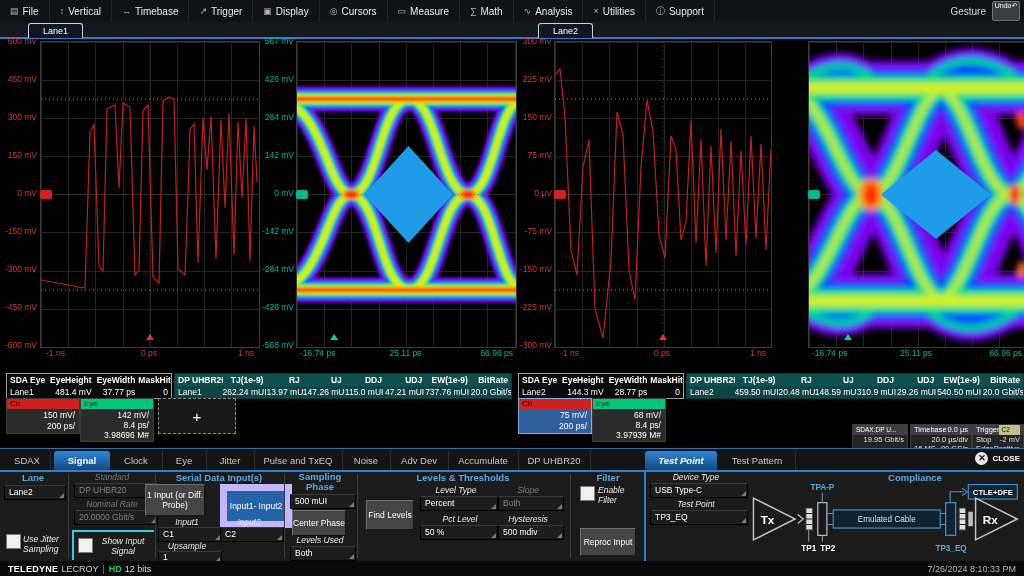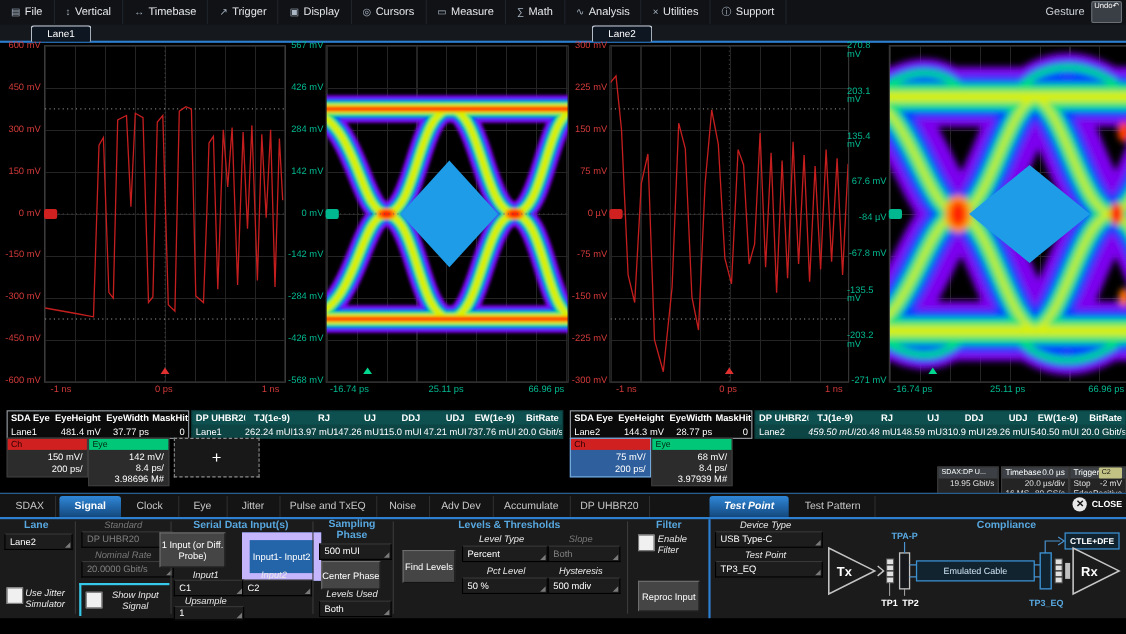--- a/index.html
+++ b/index.html
@@ -273,31 +273,20 @@
         <div class="badge" style="top:148px;background:#d02020;"></div>
       </div>
       <div class="xlabels red" style="left:42px;width:216px;">
         <span class="xl" style="left:6px;">-1 ns</span>
         <span class="xl" style="left:50%;transform:translateX(-50%);">0 ps</span>
         <span class="xl" style="right:4px;">1 ns</span>
       </div>
     </div>
 
     <div class="pgroup" style="left:770px;width:254px;">
-      <div class="ylabels teal" style="left:0;width:36px;">
-        <span>270.8 mV</span>
-          <span>203.1 mV</span>
-          <span>135.4 mV</span>
-          <span>67.6 mV</span>
-          <span>-84 µV</span>
-          <span>-67.8 mV</span>
-          <span>-135.5 mV</span>
-          <span>-203.2 mV</span>
-          <span>-271 mV</span>
-      </div>
       <div class="grid" style="left:38px;width:216px;">
         <svg viewBox="0 0 216 305" preserveAspectRatio="none">
           <defs>
             <filter id="bl2" x="-25%" y="-25%" width="150%" height="150%">
                 <feGaussianBlur stdDeviation="3"></feGaussianBlur>
               </filter>
             <g id="rails2">
                 <path d="M-20,46H236"></path>
                 <path d="M-20,259H236"></path>
               </g>
@@ -403,21 +392,21 @@
       <span class="cR" style="width:44px;">TJ(1e-9)</span>
       <span class="cR" style="width:36px;">RJ</span>
       <span class="cR" style="width:42px;">UJ</span>
       <span class="cR" style="width:40px;">DDJ</span>
       <span class="cR" style="width:40px;">UDJ</span>
       <span class="cR" style="width:46px;">EW(1e-9)</span>
       <span class="cR" style="width:40px;">BitRate</span>
     </div>
     <div class="mrow">
       <span class="cL" style="width:48px;">Lane2</span>
-      <span class="cR" style="width:44px;font-style:italic;">459.50 mUI</span>
+      <span class="cR" style="width:44px;">459.50 mUI</span>
       <span class="cR" style="width:36px;">20.48 mUI</span>
       <span class="cR" style="width:42px;">148.59 mUI</span>
       <span class="cR" style="width:40px;">310.9 mUI</span>
       <span class="cR" style="width:40px;">29.26 mUI</span>
       <span class="cR" style="width:46px;">540.50 mUI</span>
       <span class="cR" style="width:40px;">20.0 Gbit/s</span>
     </div>
   </div>
 
   <div class="desc" style="left:6px;top:398px;">
@@ -509,21 +498,21 @@
         <span class="closex">✕</span>
         <span>CLOSE</span>
       </div>
     </div>
 
     <div class="dcontent">
 
       <div class="shead" style="left:2px;top:0;width:62px;">Lane</div>
       <div class="dd" style="left:4px;top:13px;width:52px;">Lane2</div>
       <div class="cb" style="left:6px;top:62px;"></div>
-      <div class="cblbl" style="left:23px;top:62px;width:44px;">Use Jitter Simulator</div>
+      <div class="cblbl" style="left:23px;top:62px;width:44px;">Use Jitter Sampling</div>
       <div class="vsep" style="left:68px;"></div>
 
       <div class="lbl dis" style="left:72px;top:1px;width:80px;">Standard</div>
       <div class="dd dis" style="left:74px;top:11px;width:74px;">DP UHBR20</div>
       <div class="lbl dis" style="left:72px;top:28px;width:80px;">Nominal Rate</div>
       <div class="dd dis" style="left:74px;top:38px;width:74px;">20.0000 Gbit/s</div>
       <div class="hl" style="position:absolute;left:72px;top:58px;width:80px;height:28px;">
         <div class="cb" style="left:4px;top:6px;"></div>
         <div class="cblbl" style="left:22px;top:4px;width:54px;text-align:center;">Show Input Signal</div>
       </div>
@@ -600,14 +589,23 @@
         <text x="259" y="46" fill="#fff" font-size="13" font-weight="bold">Rx</text>
         <line x1="67" y1="53" x2="67" y2="66" stroke="#aaa" stroke-width="1"></line>
         <line x1="82" y1="59" x2="82" y2="66" stroke="#aaa" stroke-width="1"></line>
         <text x="67" y="76" fill="#fff" font-size="9" font-weight="bold" text-anchor="middle">TP1</text>
         <text x="88" y="76" fill="#fff" font-size="9" font-weight="bold" text-anchor="middle">TP2</text>
         <text x="224" y="76" fill="#58a8e0" font-size="9" font-weight="bold" text-anchor="middle">TP3_EQ</text>
       </svg>
     </div>
   </div>
 
+  <div class="footer">
+    <span class="brand-t">TELEDYNE</span>
+    <span class="brand-l">LECROY</span>
+    <span class="fsep">|</span>
+    <span class="hd">HD</span>
+    <span class="bits">12 bits</span>
+    <span class="fspace"></span>
+    <span class="dt">7/26/2024 8:10:33 PM</span>
+  </div>
 
 </div>
 
 </body></html>

